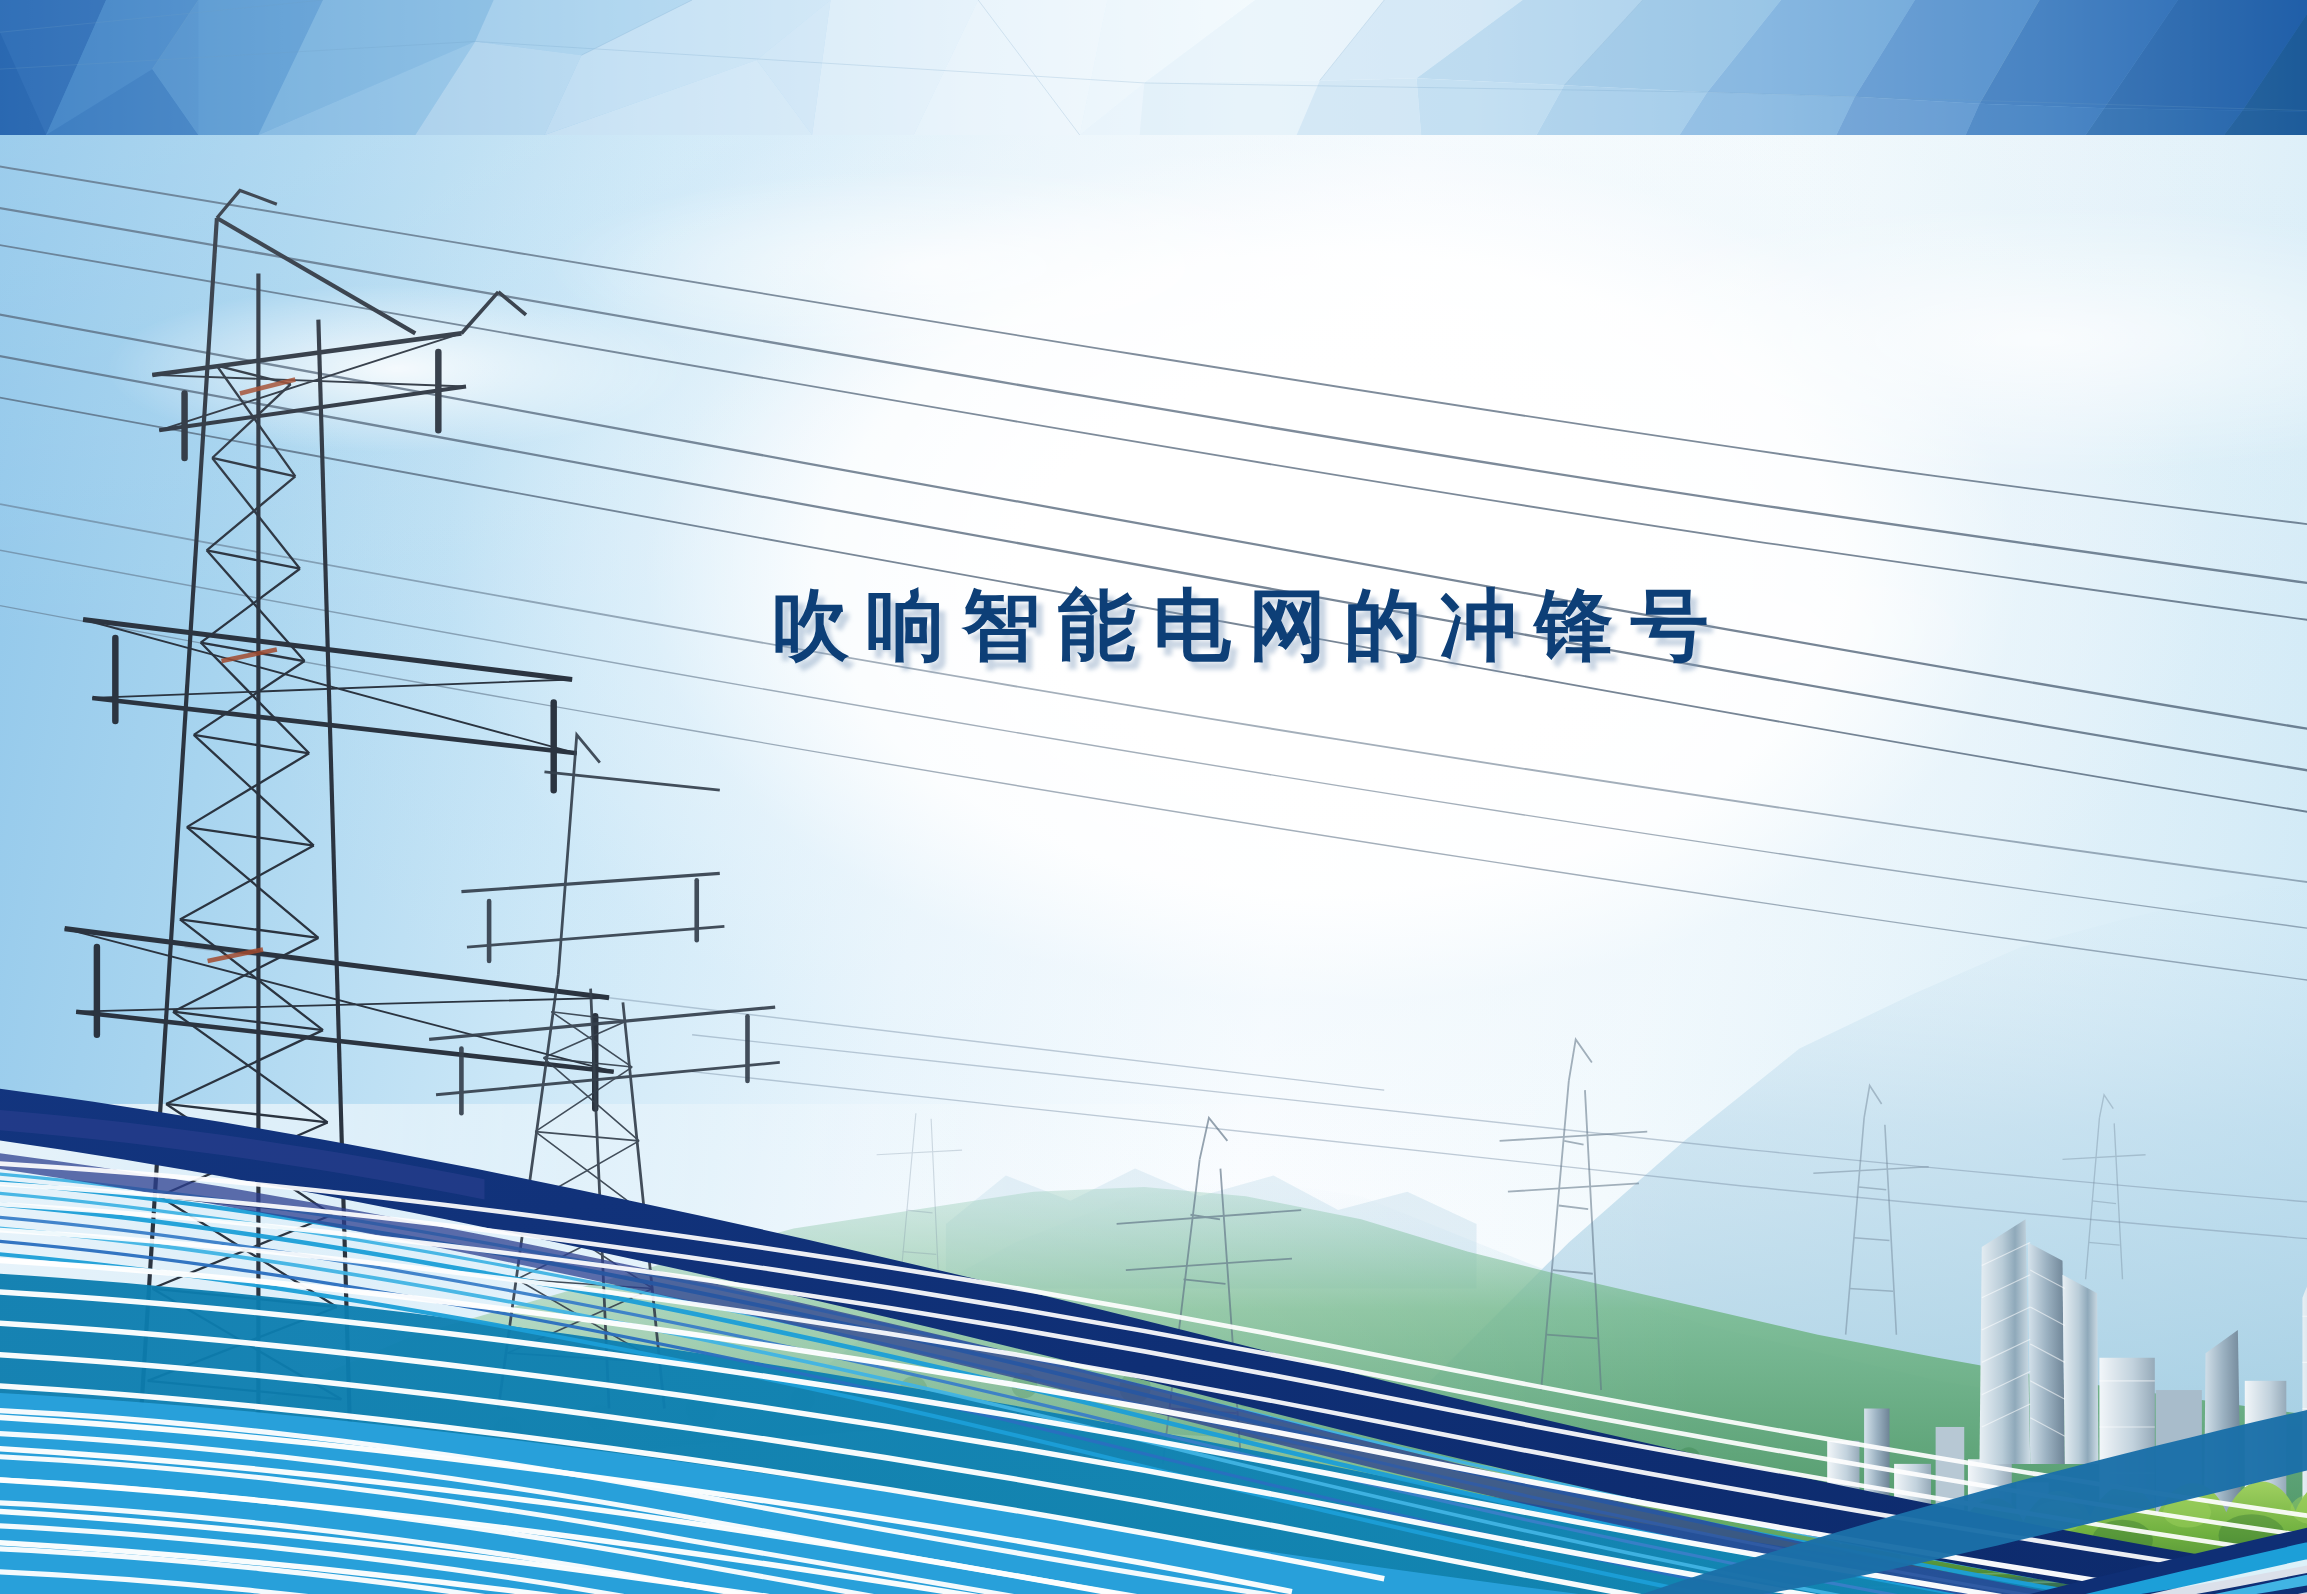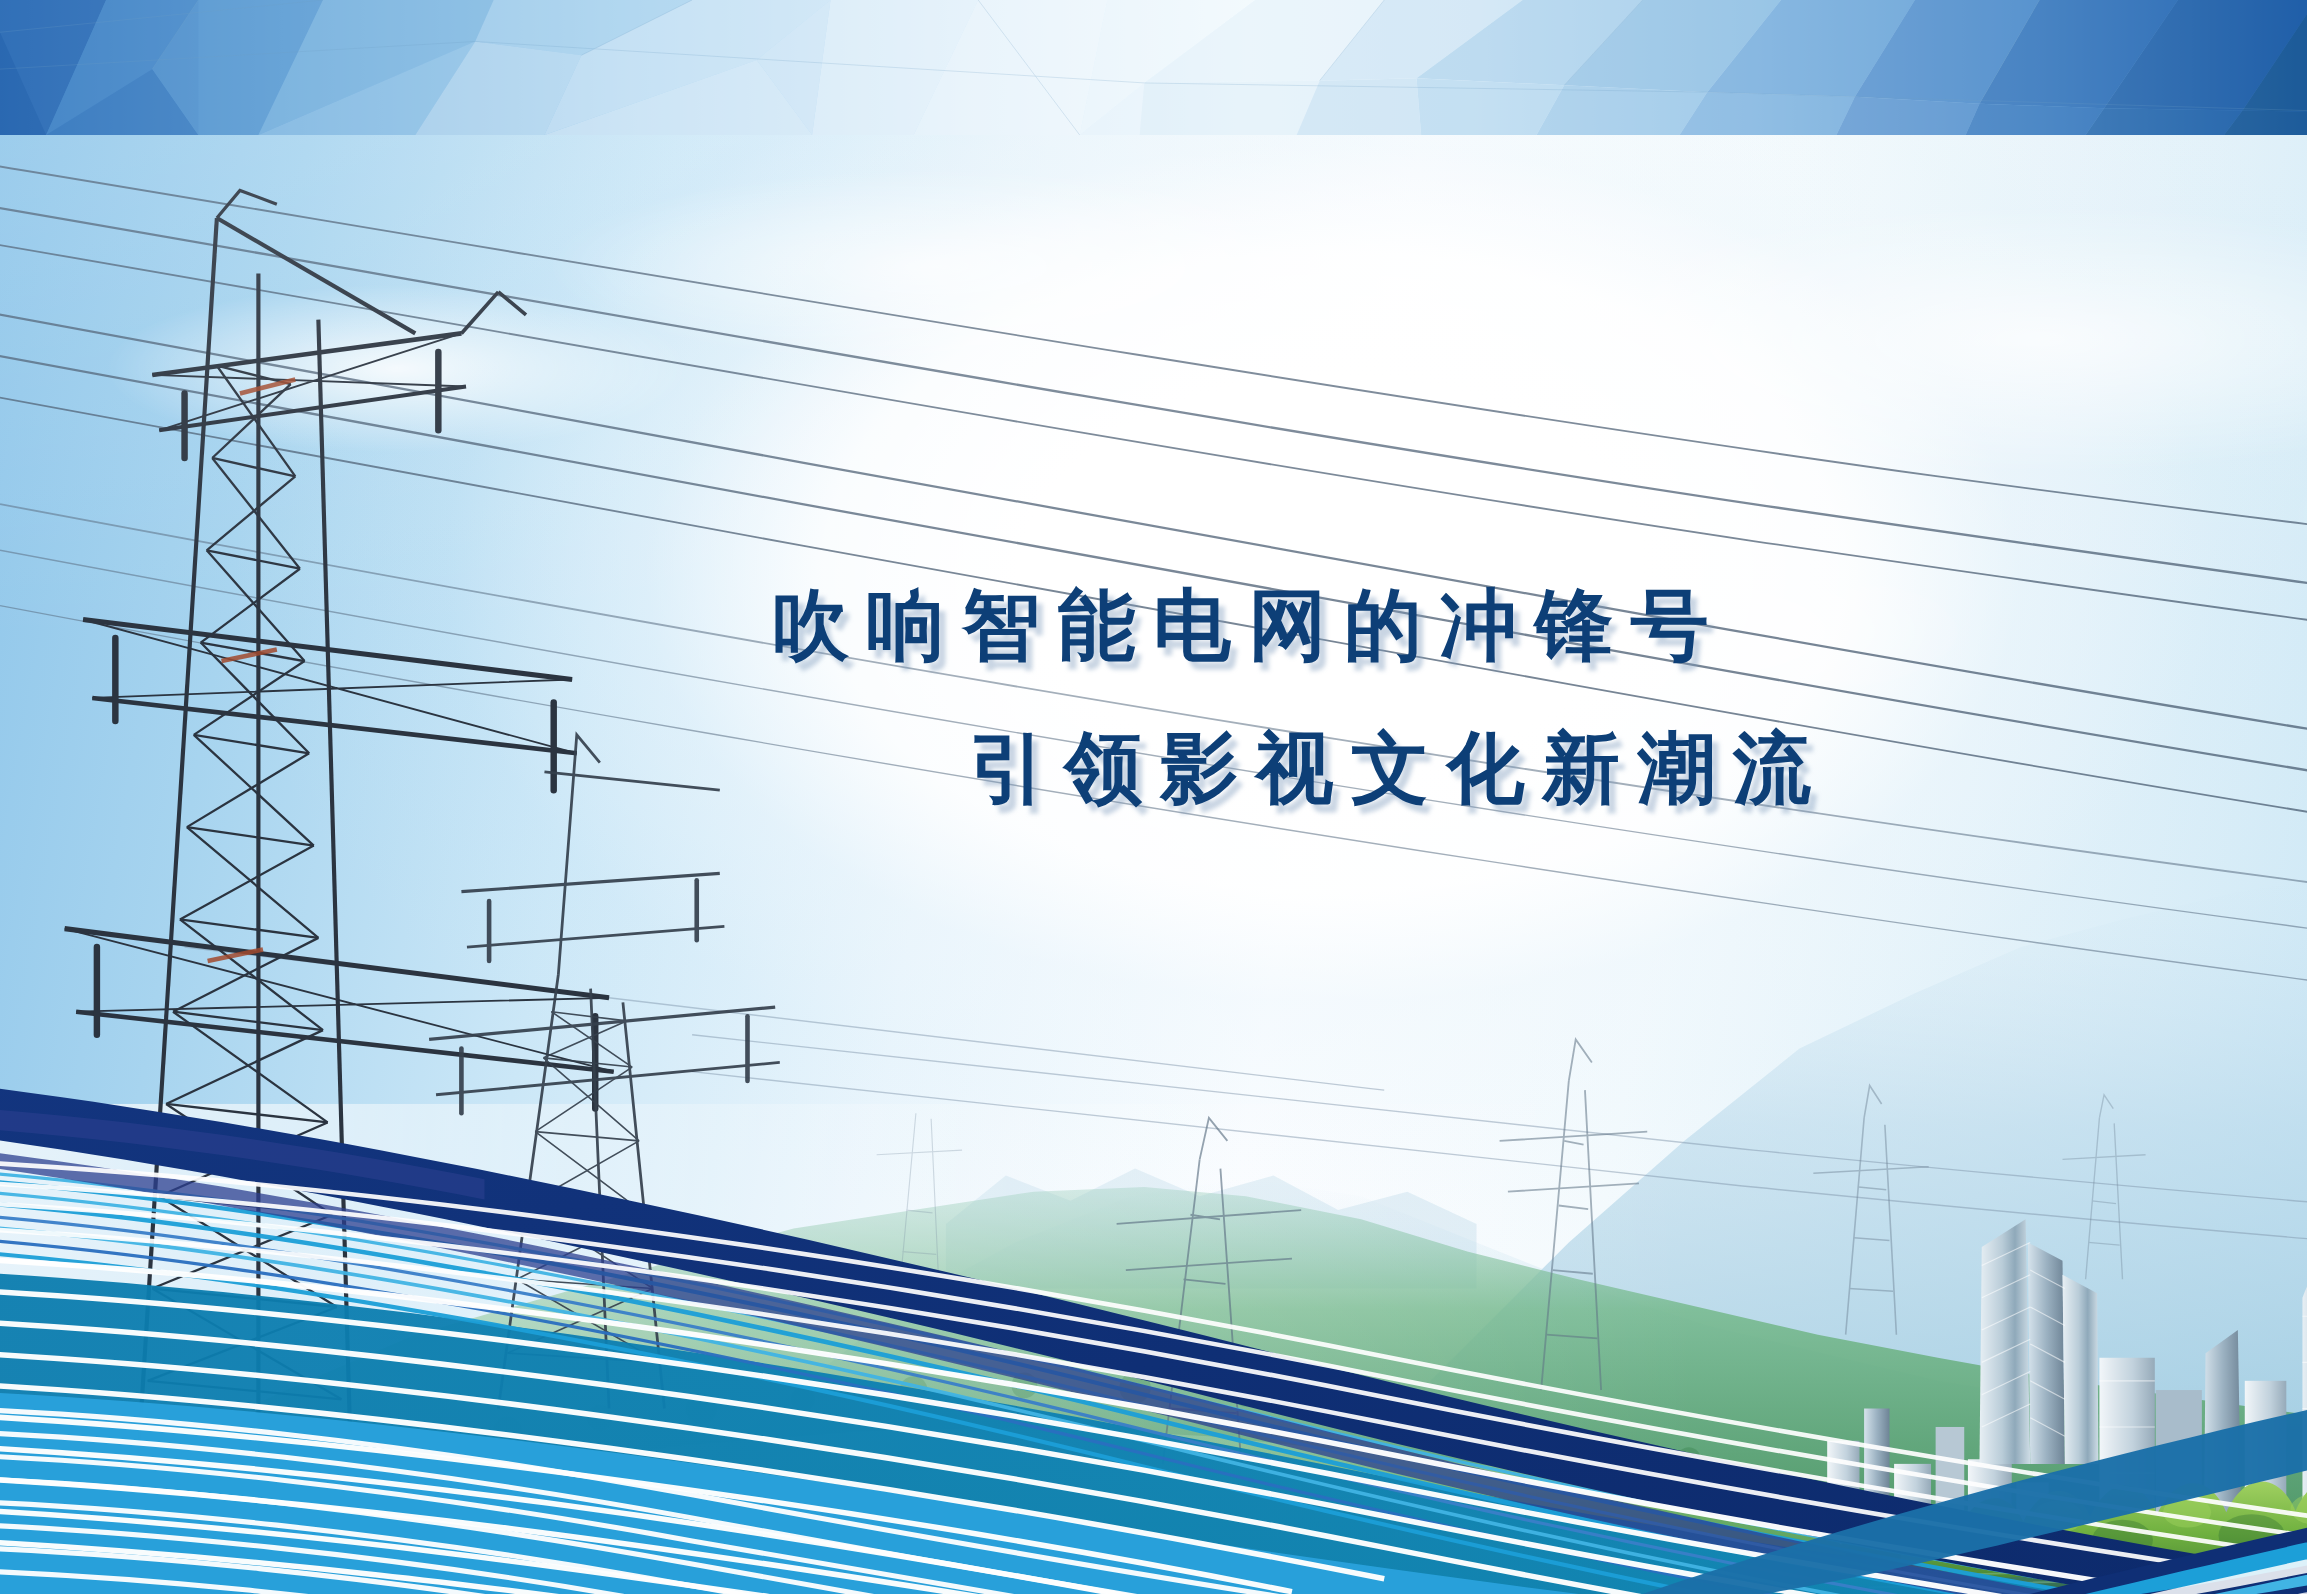--- a/index.html
+++ b/index.html
@@ -558,21 +558,20 @@
         <path d="M3950,3130 C4500,3108 5300,3098 6142,3094"></path>
         <path d="M4050,3148 C4600,3128 5400,3118 6142,3114"></path>
       </g>
     </svg>
 
     <div style="position:absolute;inset:0;background:linear-gradient(180deg, rgba(255,255,255,0.12) 0%, rgba(255,255,255,0) 35%, rgba(255,255,255,0) 100%);"></div>
   </div>
 
   <div id="title">
     <div class="tline" id="title-line-1">吹响智能电网的冲锋号</div>
-    <div class="tline" id="title-line-2">引领影视文化新潮流</div>
   </div>
 
   <svg id="waves" viewBox="0 0 6142 3455" preserveAspectRatio="none">
     <defs>
       <clipPath id="posterclip">
           <rect x="0" y="0" width="6142" height="3455"></rect>
         </clipPath>
       <linearGradient id="navygrad" x1="0" y1="0" x2="1" y2="1">
         <stop offset="0" stop-color="#13357f"></stop>
           <stop offset="0.5" stop-color="#0f2f75"></stop>

